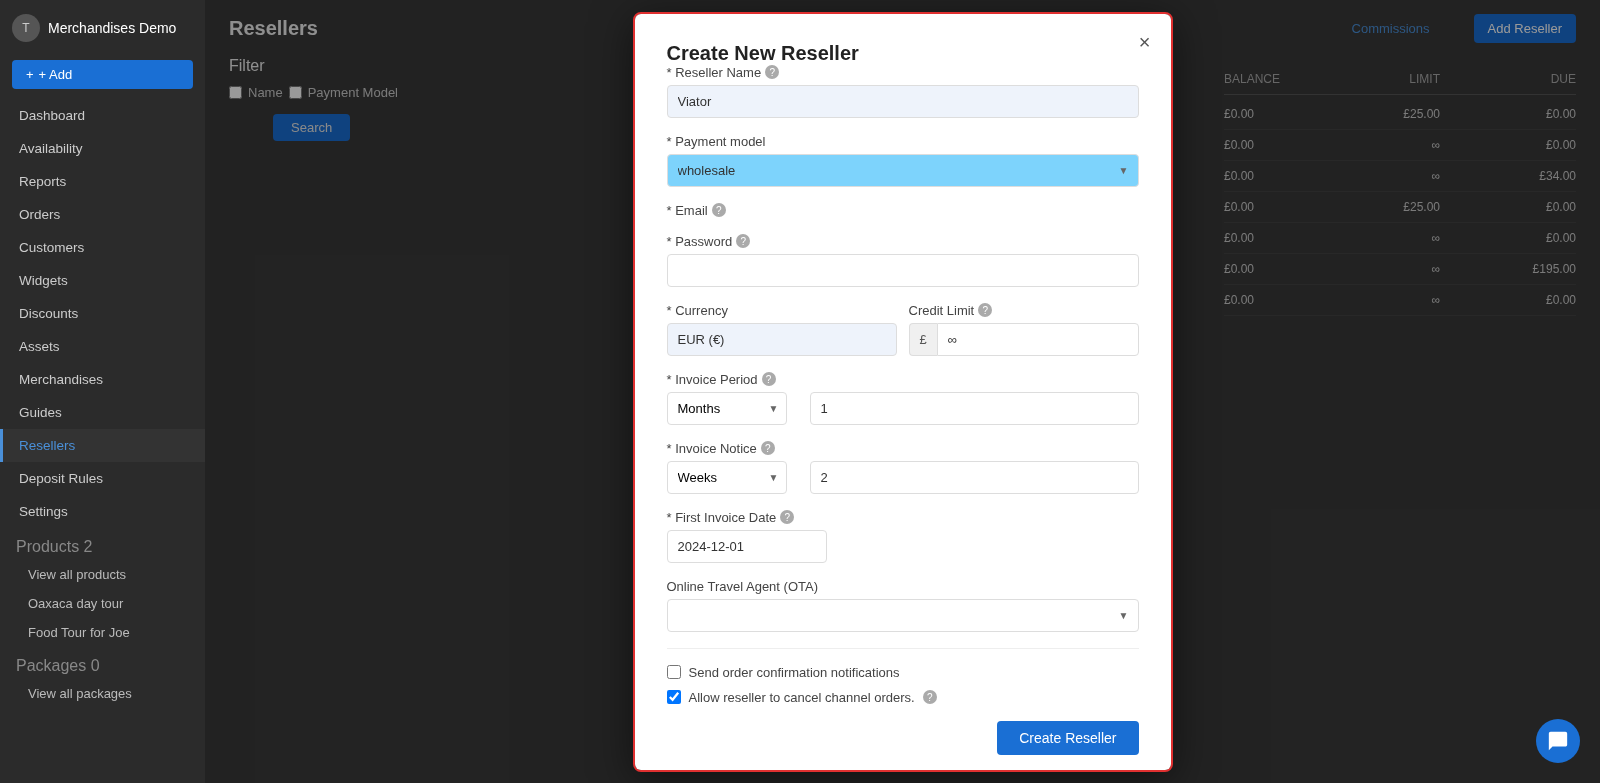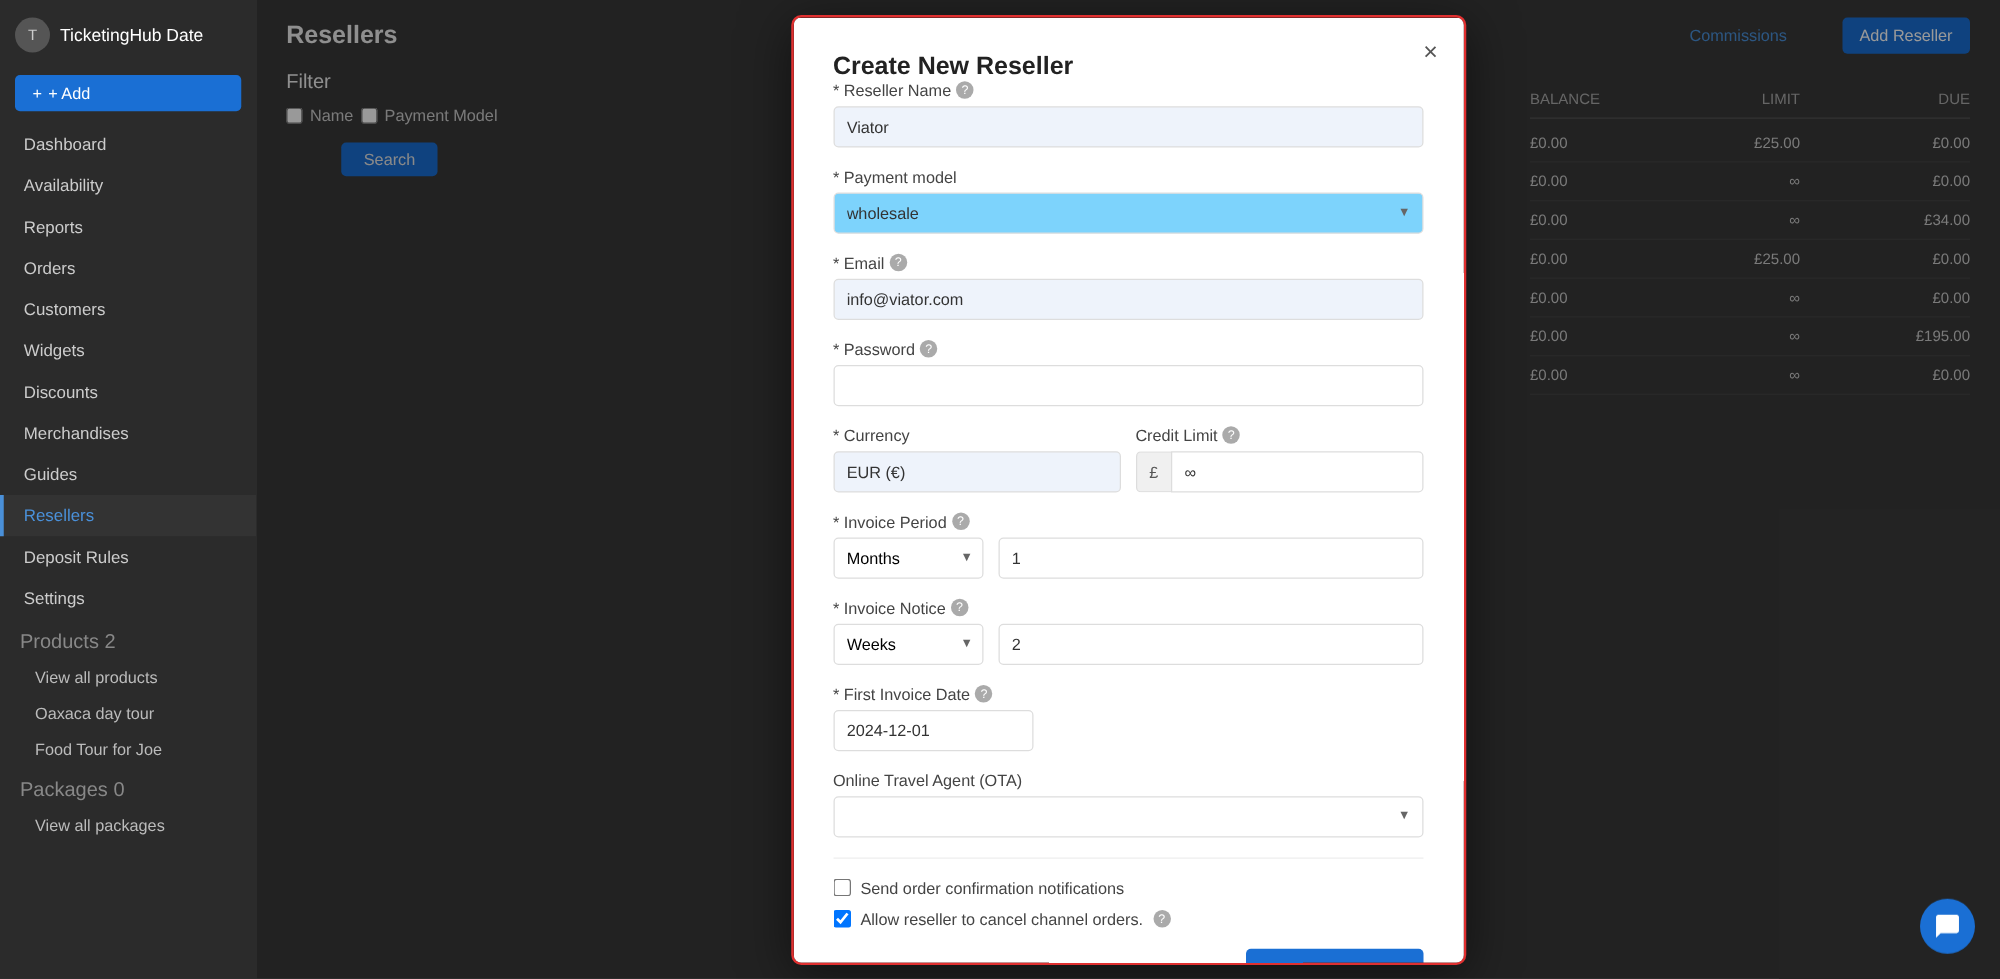--- a/index.html
+++ b/index.html
@@ -293,21 +293,21 @@
       flex: 1;
       padding: 8px 10px;
       border: 1px solid #ddd;
       border-radius: 0 4px 4px 0;
       font-size: 13px;
       background: #fff;
       color: #333;
     }
     .invoice-period-row {
       display: flex;
-      gap: 12px;
+      gap: 23px;
       align-items: stretch;
     }
     .period-select-wrap {
       position: relative;
       width: 120px;
     }
     .period-select-wrap select {
       width: 100%;
       padding: 8px 28px 8px 10px;
       border: 1px solid #ddd;
@@ -418,34 +418,35 @@
       z-index: 200;
     }
     .chat-bubble svg { width: 22px; height: 22px; fill: #fff; }
   </style>
 </head>
 <body>
 
 <div class="sidebar">
   <div class="sidebar-header">
     <div class="sidebar-avatar">T</div>
-    <span>TicketingHub Date</span>
+    <span>Merchandises Demo</span>
   </div>
   <button class="add-btn">
     <span>+</span>
     <span>+ Add</span>
   </button>
 
   <div class="sidebar-item">Dashboard</div>
   <div class="sidebar-item">Availability</div>
   <div class="sidebar-item">Reports</div>
   <div class="sidebar-item">Orders</div>
   <div class="sidebar-item">Customers</div>
   <div class="sidebar-item">Widgets</div>
   <div class="sidebar-item">Discounts</div>
+  <div class="sidebar-item">Assets</div>
   <div class="sidebar-item">Merchandises</div>
   <div class="sidebar-item">Guides</div>
   <div class="sidebar-item active">Resellers</div>
   <div class="sidebar-item">Deposit Rules</div>
   <div class="sidebar-item">Settings</div>
 
   <div class="sidebar-section">Products 2</div>
   <div class="sidebar-sub">View all products</div>
   <div class="sidebar-sub">Oaxaca day tour</div>
   <div class="sidebar-sub">Food Tour for Joe</div>
@@ -549,21 +550,20 @@
           </select>
         </div>
       </div>
 
       
       <div class="form-group">
         <div class="form-label">
           <span>* Email</span>
           <span class="help-icon">?</span>
         </div>
-        <input class="form-input" type="email" value="info@viator.com" style="">
       </div>
 
       
       <div class="form-group">
         <div class="form-label">
           <span>* Password</span>
           <span class="help-icon">?</span>
         </div>
         <input class="form-input" type="password" style="background: rgb(255, 255, 255);" value="">
       </div>

